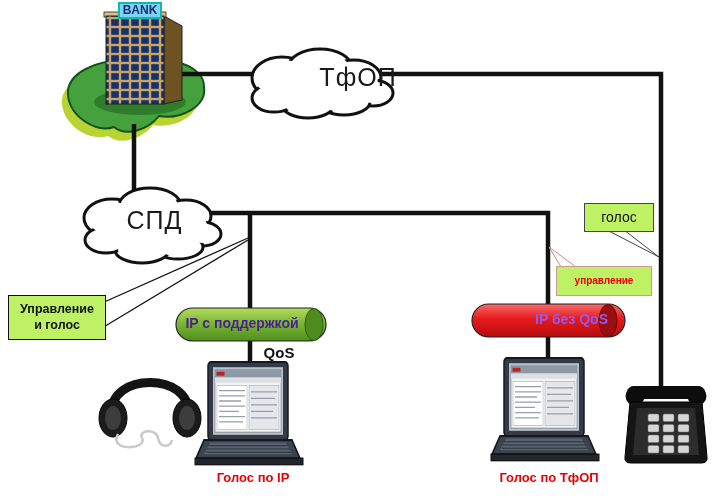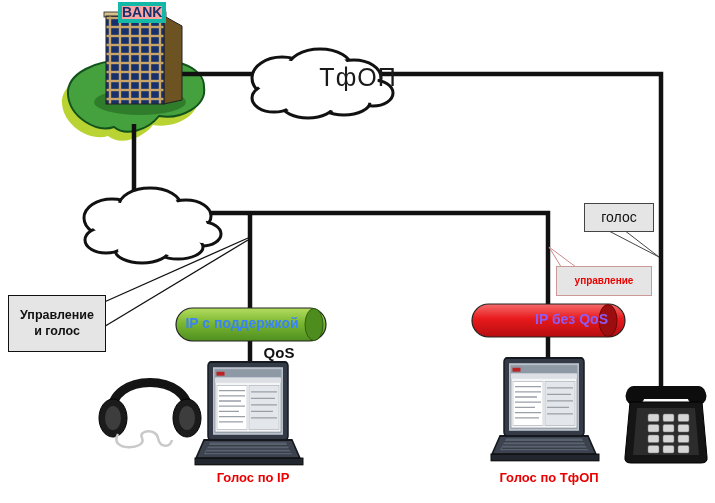--- a/index.html
+++ b/index.html
@@ -3,35 +3,35 @@
 <meta charset="utf-8">
 <style>
   html,body{margin:0;padding:0;background:#fff;}
   #stage{
     position:relative;width:715px;height:503px;background:#fff;overflow:hidden;
     font-family:"Liberation Sans",sans-serif;color:#111;
   }
   #stage svg{position:absolute;left:0;top:0;}
   .lbl{position:absolute;text-align:center;}
   .cloud-label{font-size:25px;letter-spacing:1px;color:#1a1a1a;}
-  .box{position:absolute;background:#e5e5e5;text-align:center;}
-  .mgmt-voice{left:8px;top:295px;width:84px;padding:11px 6px;border:1.5px solid #111;
+  .box{position:absolute;background:#bef264;text-align:center;}
+  .mgmt-voice{left:8px;top:295px;width:84px;padding:5px 6px;border:1.5px solid #111;
     font-size:12.5px;font-weight:bold;line-height:1.3;}
   .voice-box{left:584px;top:203px;width:68px;height:27px;line-height:27px;
     border:1px solid #444;font-size:14px;}
   .mgmt-red{left:556px;top:266px;width:94px;height:28px;line-height:28px;
     border:1px solid #cc9999;font-size:10px;font-weight:bold;color:#ea0000;}
-  .pipe-label-green{left:176px;top:315px;width:132px;font-size:14px;font-weight:bold;color:#3b82f6;}
+  .pipe-label-green{left:176px;top:315px;width:132px;font-size:14px;font-weight:bold;color:#4c1d95;}
   .pipe-label-red{left:472px;top:311px;width:136px;font-size:14px;font-weight:bold;color:#8b5cf6;text-align:right;}
   .qos-chip{left:228px;top:344px;width:46px;font-size:15px;font-weight:bold;color:#111;background:#fff;margin-left:28px;}
   .caption{font-size:13px;font-weight:bold;color:#ea0000;}
   .caption-1{left:178px;top:470px;width:150px;}
   .caption-2{left:464px;top:470px;width:170px;}
-  .bank-sign{left:118px;top:2px;width:40px;height:13px;line-height:13px;background:#fca5a5;
-    border:4px solid #14b8a6;font-size:14px;font-weight:bold;color:#16306b;}
+  .bank-sign{left:118px;top:2px;width:40px;height:13px;line-height:13px;background:#7dd3fc;
+    border:2px solid #14b8a6;font-size:12px;font-weight:bold;color:#16306b;}
 </style>
 </head>
 <body>
 
 <div id="stage">
 
   <svg width="715" height="503" viewBox="0 0 715 503">
     <defs>
       <pattern id="win" width="10" height="9" patternUnits="userSpaceOnUse">
         <rect width="10" height="9" fill="#c9a468"></rect>
@@ -181,20 +181,21 @@
           <rect x="663" y="445.5" width="11" height="7.5" rx="1.5"></rect>
           <rect x="678" y="445.5" width="11" height="7.5" rx="1.5"></rect>
       </g>
     </g>
   </svg>
 
   <div class="box bank-sign">BANK</div>
 
   <div class="lbl cloud-label" style="left:274px;top:63px;width:80px;margin-left:44px;">ТфОП</div>
 
+  <div class="lbl cloud-label" style="left:112px;top:206px;width:85px;">СПД</div>
 
   <div class="box mgmt-voice">Управление и голос</div>
 
   <div class="box voice-box">голос</div>
 
   <div class="box mgmt-red">управление</div>
 
   <div class="lbl pipe-label-green">IP с поддержкой</div>
 
   <div class="lbl qos-chip">QoS</div>

